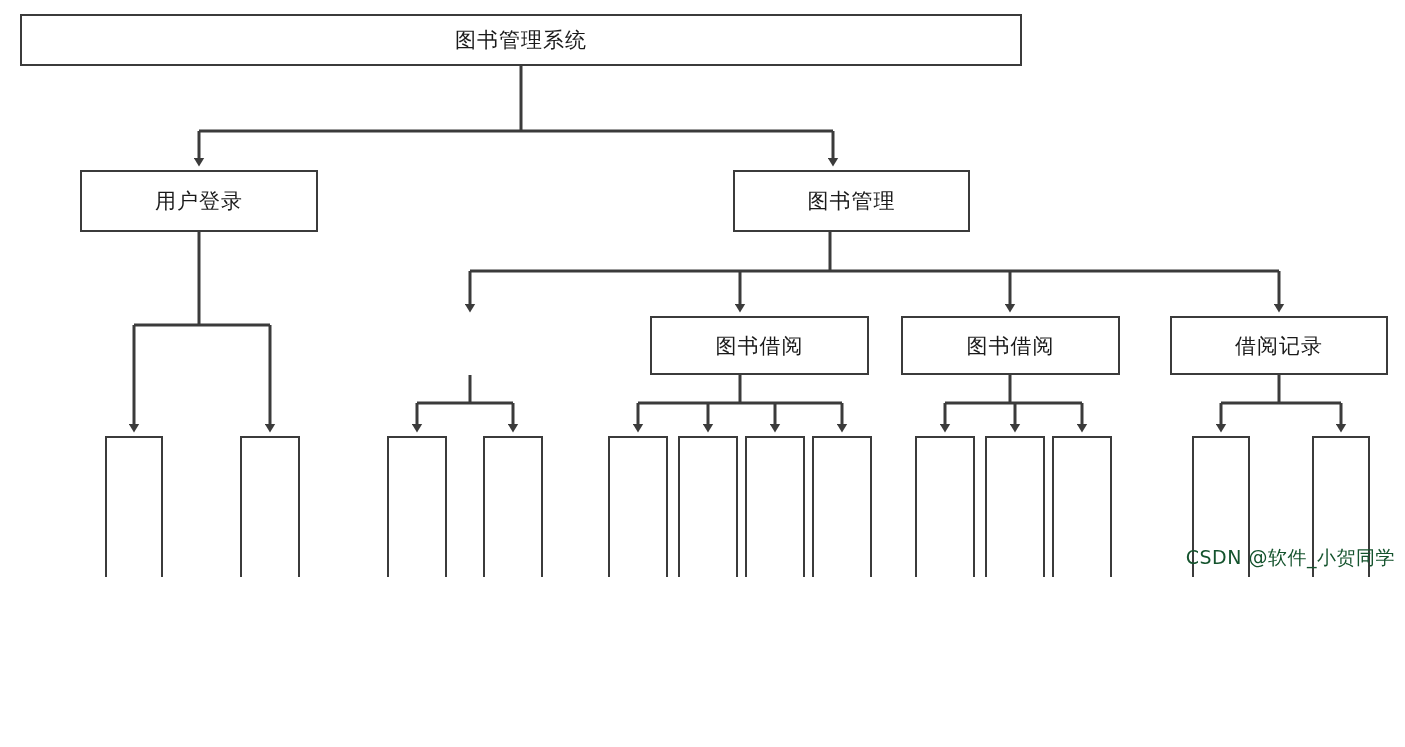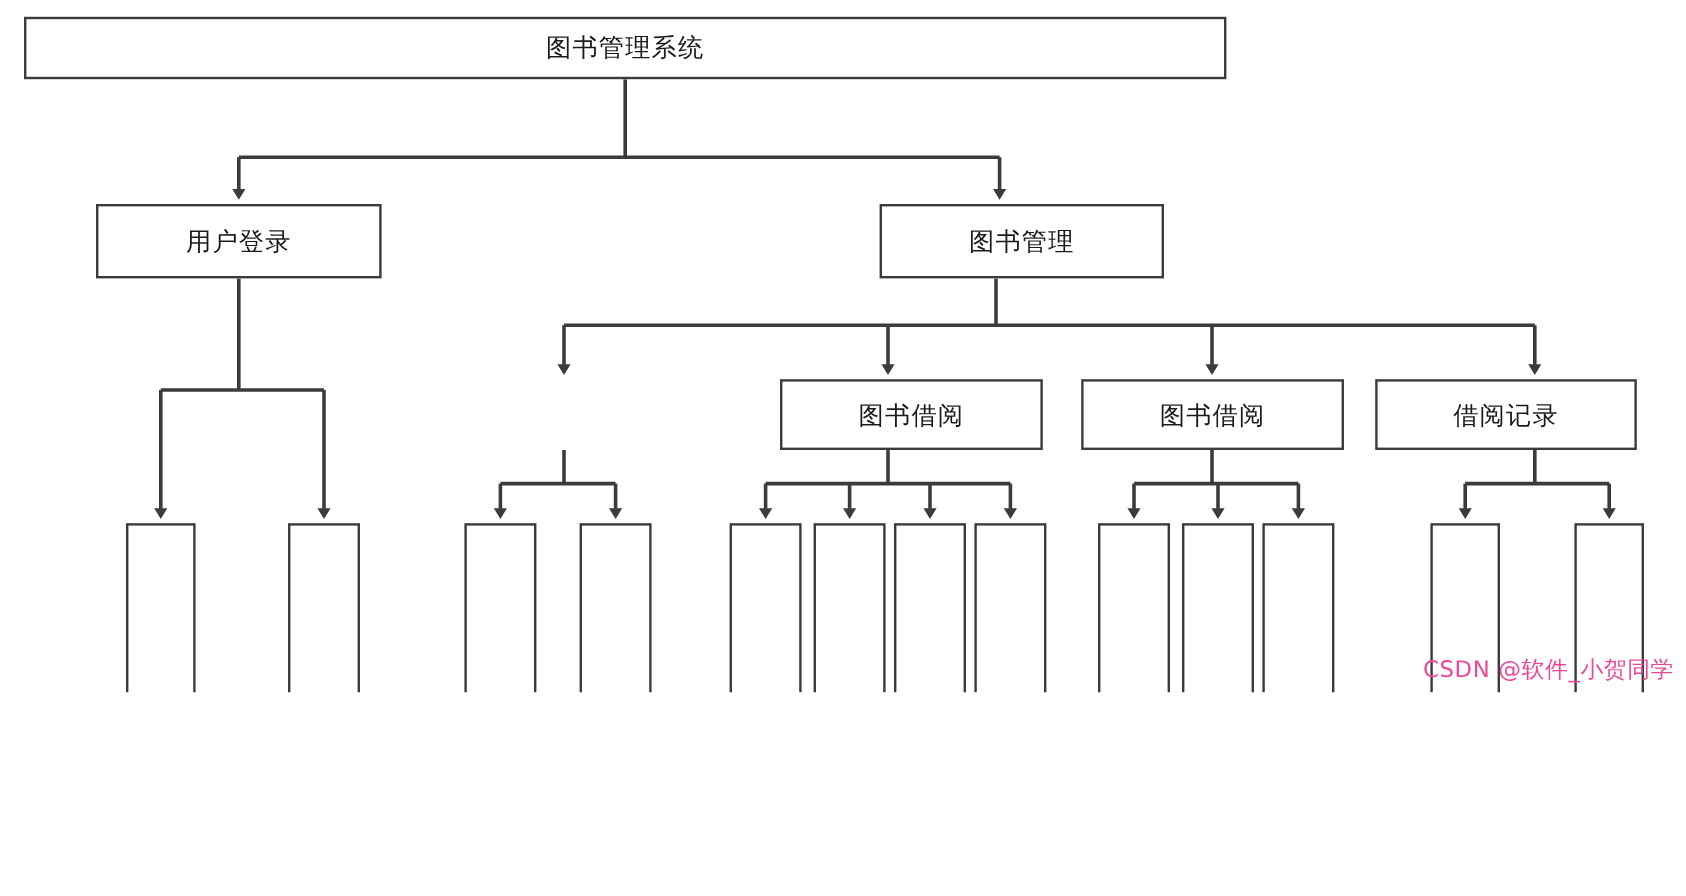--- a/index.html
+++ b/index.html
@@ -51,21 +51,21 @@
   }
   .node .label {
     display: block;
     white-space: nowrap;
   }
   .watermark {
     position: absolute;
     right: 10px;
     bottom: 6px;
     font-size: 19px;
-    color: #ec4899;
+    color: #14532d;
     letter-spacing: 0.5px;
     white-space: nowrap;
   }
 </style>
 </head>
 <body>
 
 <div id="canvas">
 
   <svg id="wires" viewBox="0 0 1405 747" xmlns="http://www.w3.org/2000/svg">
@@ -128,21 +128,21 @@
   <div class="node horiz" style="left:733px; top:170px; width:237px; height:62px;">
     <span class="label">图书管理</span>
   </div>
 
   <div class="node horiz" style="left:650px; top:316px; width:219px; height:59px;">
     <span class="label">图书借阅</span>
   </div>
   <div class="node horiz" style="left:901px; top:316px; width:219px; height:59px;">
     <span class="label">图书借阅</span>
   </div>
-  <div class="node horiz" style="left:1146px; top:316px; width:218px; height:59px;text-align:right;">
+  <div class="node horiz" style="left:1170px; top:316px; width:218px; height:59px;text-align:right;">
     <span class="label">借阅记录</span>
   </div>
 
   <div class="node vert" style="left:105px; top:436px; width:58px; height:298px;">
     <span class="label">用户登录</span>
   </div>
   <div class="node vert" style="left:240px; top:436px; width:60px; height:298px;">
     <span class="label">注销登录</span>
   </div>
   <div class="node vert" style="left:387px; top:436px; width:60px; height:298px;">

